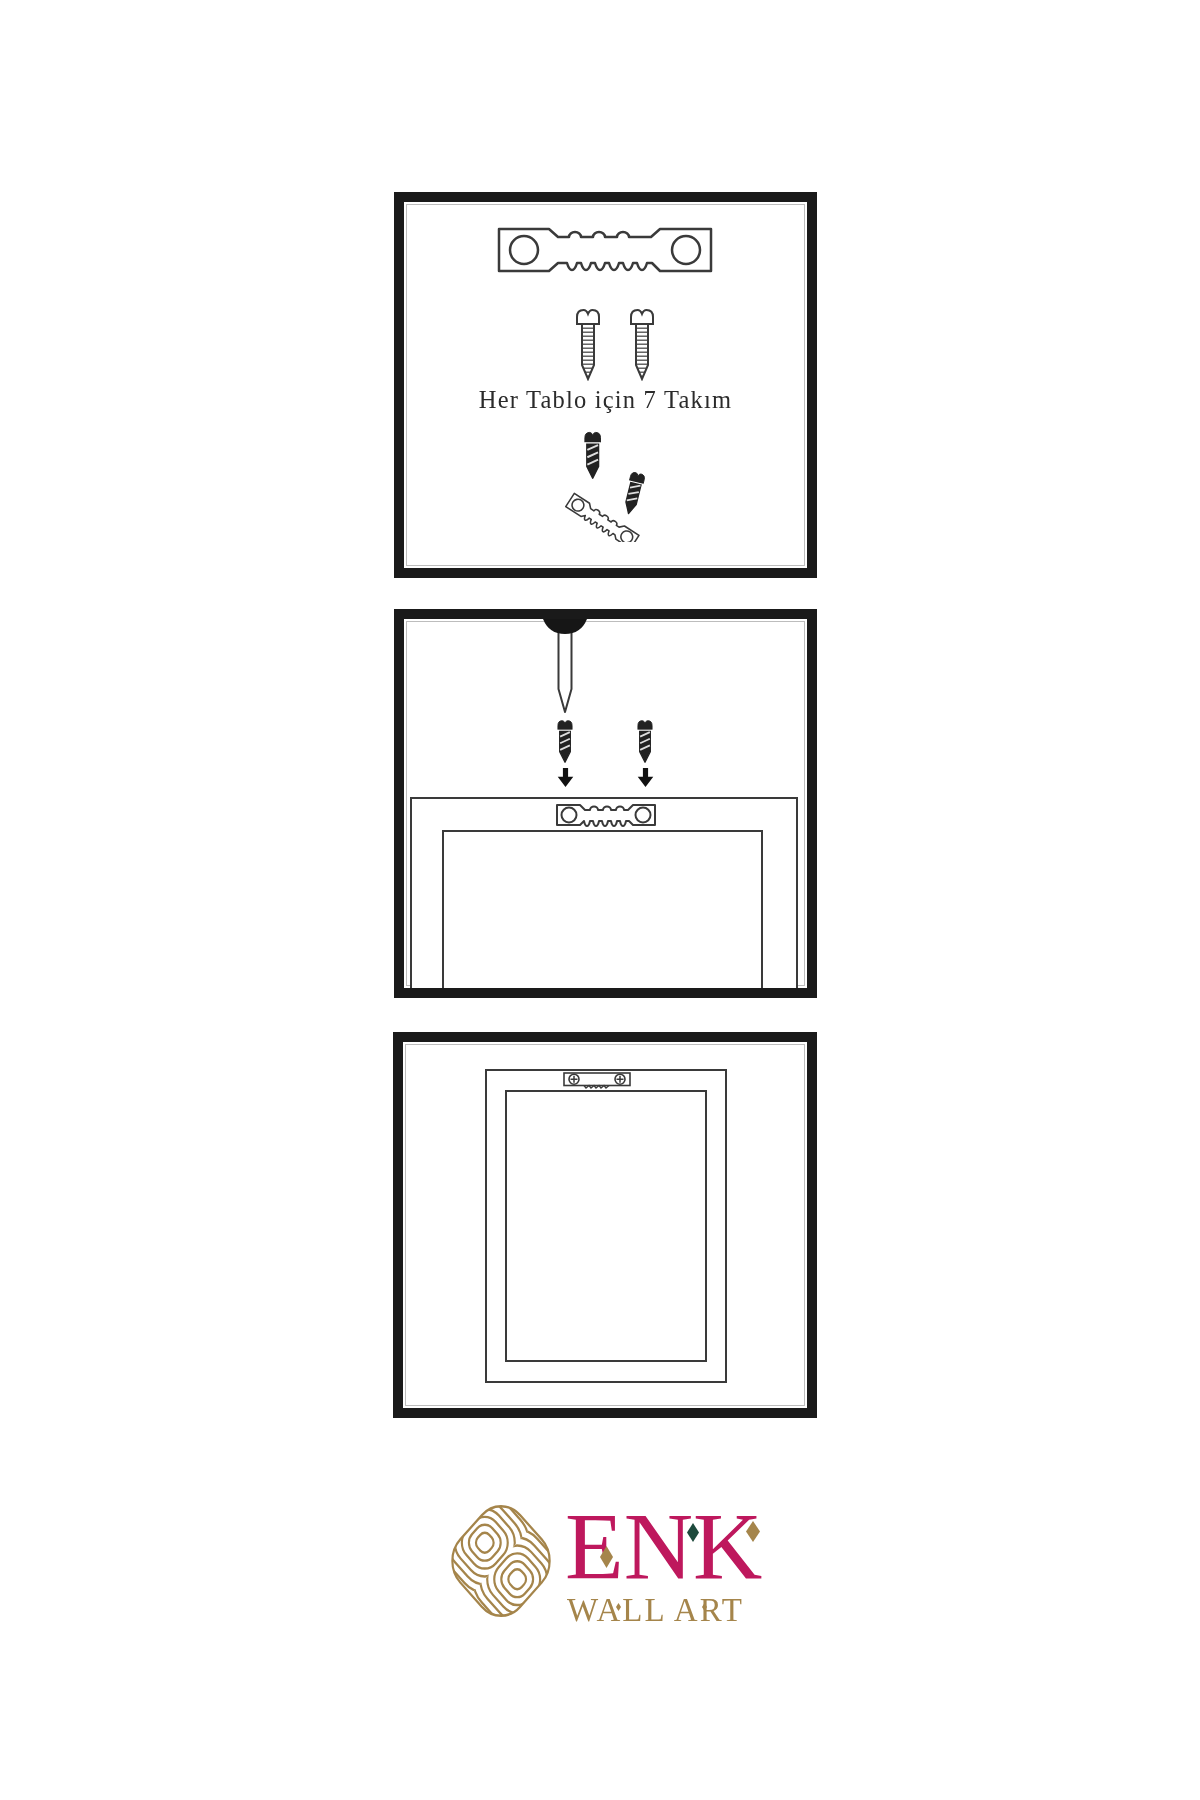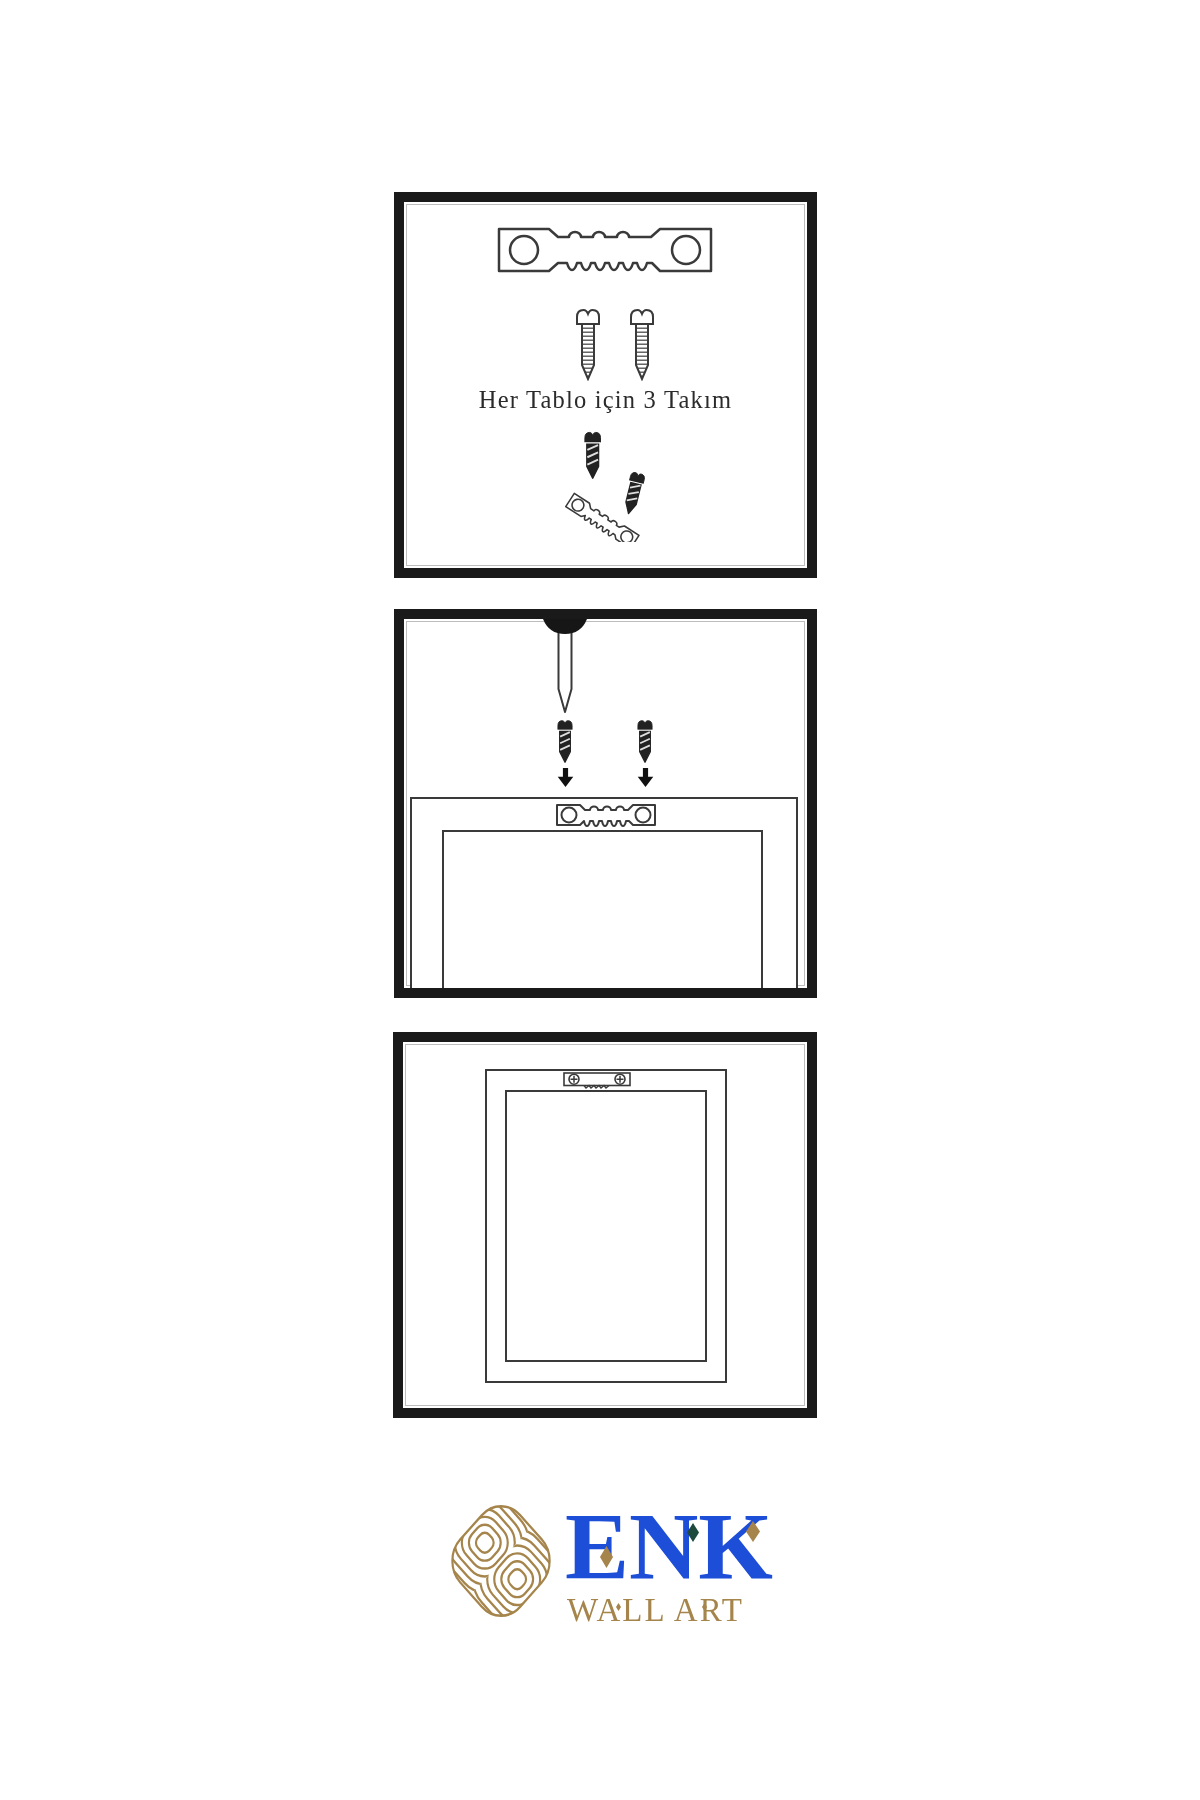--- a/index.html
+++ b/index.html
@@ -6,21 +6,21 @@
   .page{position:relative;width:1200px;height:1800px;background:#ffffff;overflow:hidden;
         font-family:"Liberation Serif", serif;}
   .panel{position:absolute;left:394px;width:423px;box-sizing:border-box;
          border:10px solid #1a1a1a;background:#ffffff;}
   .panel::before{content:'';position:absolute;inset:2px;border:1px solid #bdbdbd;pointer-events:none;}
   .abs{position:absolute;}
   .caption{position:absolute;left:0;right:0;text-align:center;color:#2b2b2b;
            font-size:24.5px;line-height:28px;letter-spacing:1.2px;white-space:nowrap;}
   .frame-line{position:absolute;border:2px solid #3a3a3a;background:#ffffff;box-sizing:border-box;}
   .frame-open-bottom{border-bottom:none;}
-  .brand{position:absolute;line-height:1;font-weight:bold;color:#1d4ed8;font-size:96px;
+  .brand{position:absolute;line-height:1;font-weight:normal;color:#be185d;font-size:96px;
          letter-spacing:0px;white-space:nowrap;text-align:right;}
   .tagline{position:absolute;line-height:1;color:#a5854b;font-size:33px;letter-spacing:2px;
            font-weight:400;white-space:nowrap;}
   .dia{position:absolute;clip-path:polygon(50% 0,100% 50%,50% 100%,0 50%);}
   .dia.gold{background:#a5854b;}
   .dia.green{background:#1d4a3c;}
 </style>
 </head>
 <body>
 
@@ -142,21 +142,21 @@
   <div class="panel" style="top:192px;height:386px;">
     <svg class="abs" style="left:91px;top:20px;" width="220" height="56">
         <use href="#sym-hanger-lg"></use>
       </svg>
     <svg class="abs" style="left:169px;top:105px;" width="30" height="74">
         <use href="#sym-screw-light"></use>
       </svg>
     <svg class="abs" style="left:223px;top:105px;" width="30" height="74">
         <use href="#sym-screw-light"></use>
       </svg>
-    <div class="caption" style="top:184px;">Her Tablo için 3 Takım</div>
+    <div class="caption" style="top:184px;">Her Tablo için 7 Takım</div>
     <svg class="abs" style="left:140px;top:227px;" width="112" height="113">
         <use href="#sym-kit"></use>
       </svg>
   </div>
 
   <div class="panel" style="top:609px;height:389px;">
     <svg class="abs" style="left:139px;top:0px;" width="44" height="96">
         <use href="#sym-nail"></use>
       </svg>
     <svg class="abs" style="left:151px;top:99px;" width="20" height="46">

